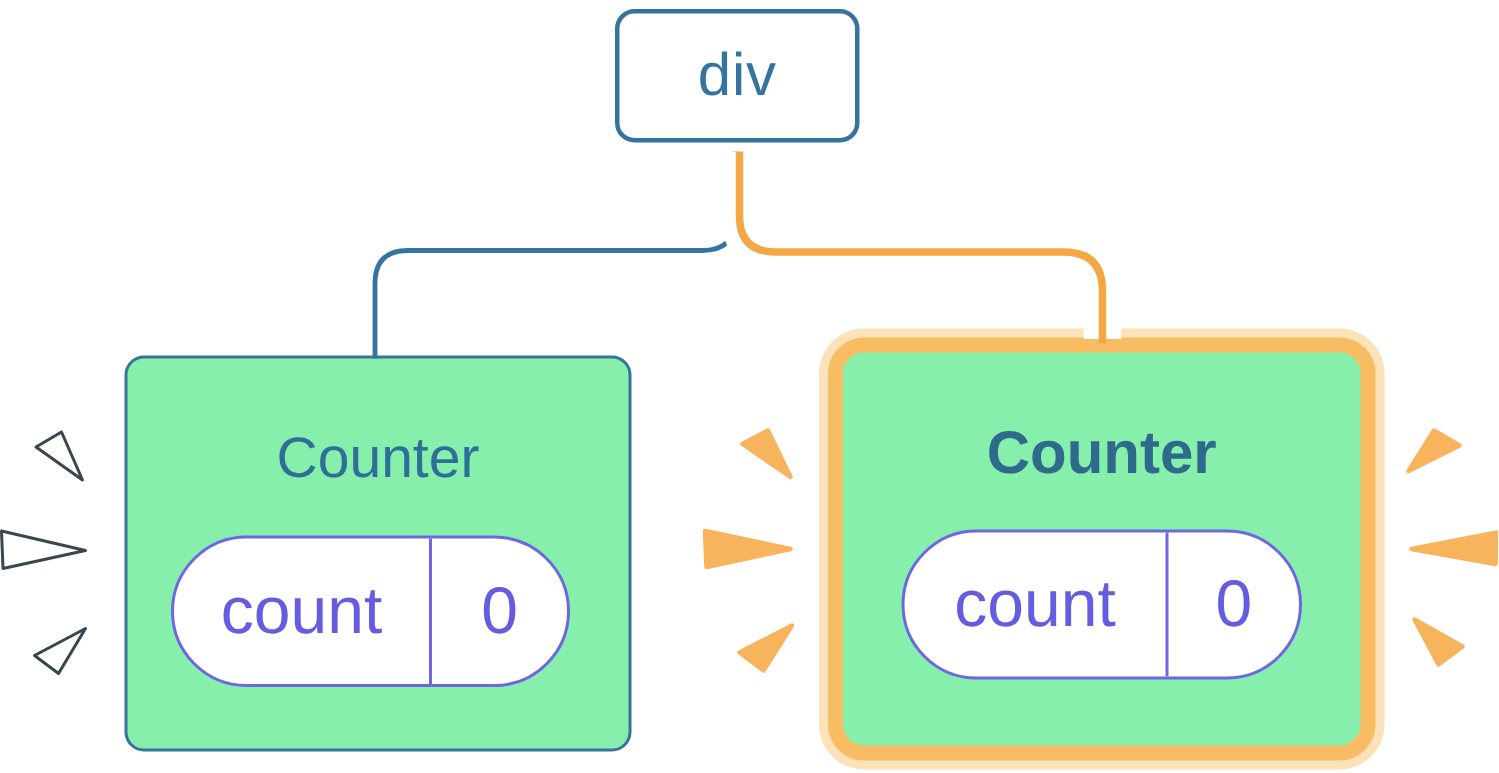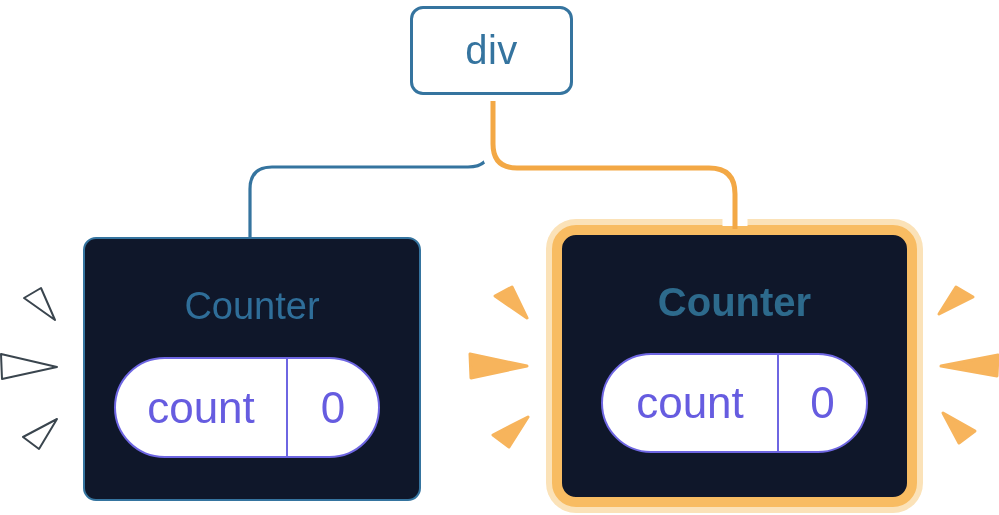--- a/index.html
+++ b/index.html
@@ -13,21 +13,21 @@
   
   .root-node {
     position:absolute; z-index:3; left:410px; top:6px; width:163px; height:89px;
     box-sizing:border-box; background:#fff;
     border:3px solid var(--blue); border-radius:13px;
     display:flex; align-items:center; justify-content:center;
     font-size:40px; color:var(--blue); letter-spacing:0.5px;
   }
 
   
-  .card { position:absolute; z-index:1; background:#0f172a; box-sizing:border-box;padding-left:17px; }
+  .card { position:absolute; z-index:1; background:#86efac; box-sizing:border-box;padding-left:17px; }
   .card-left {
     left:83px; top:237px; width:338px; height:264px;
     border:2.5px solid var(--blue); border-radius:13px;
   }
   .card-right {
     left:552px; top:225px; width:365px; height:282px;
     border:10px solid var(--orange-ring); border-radius:24px;
     box-shadow:0 0 0 6px var(--orange-halo);
   }
   .card .title {

